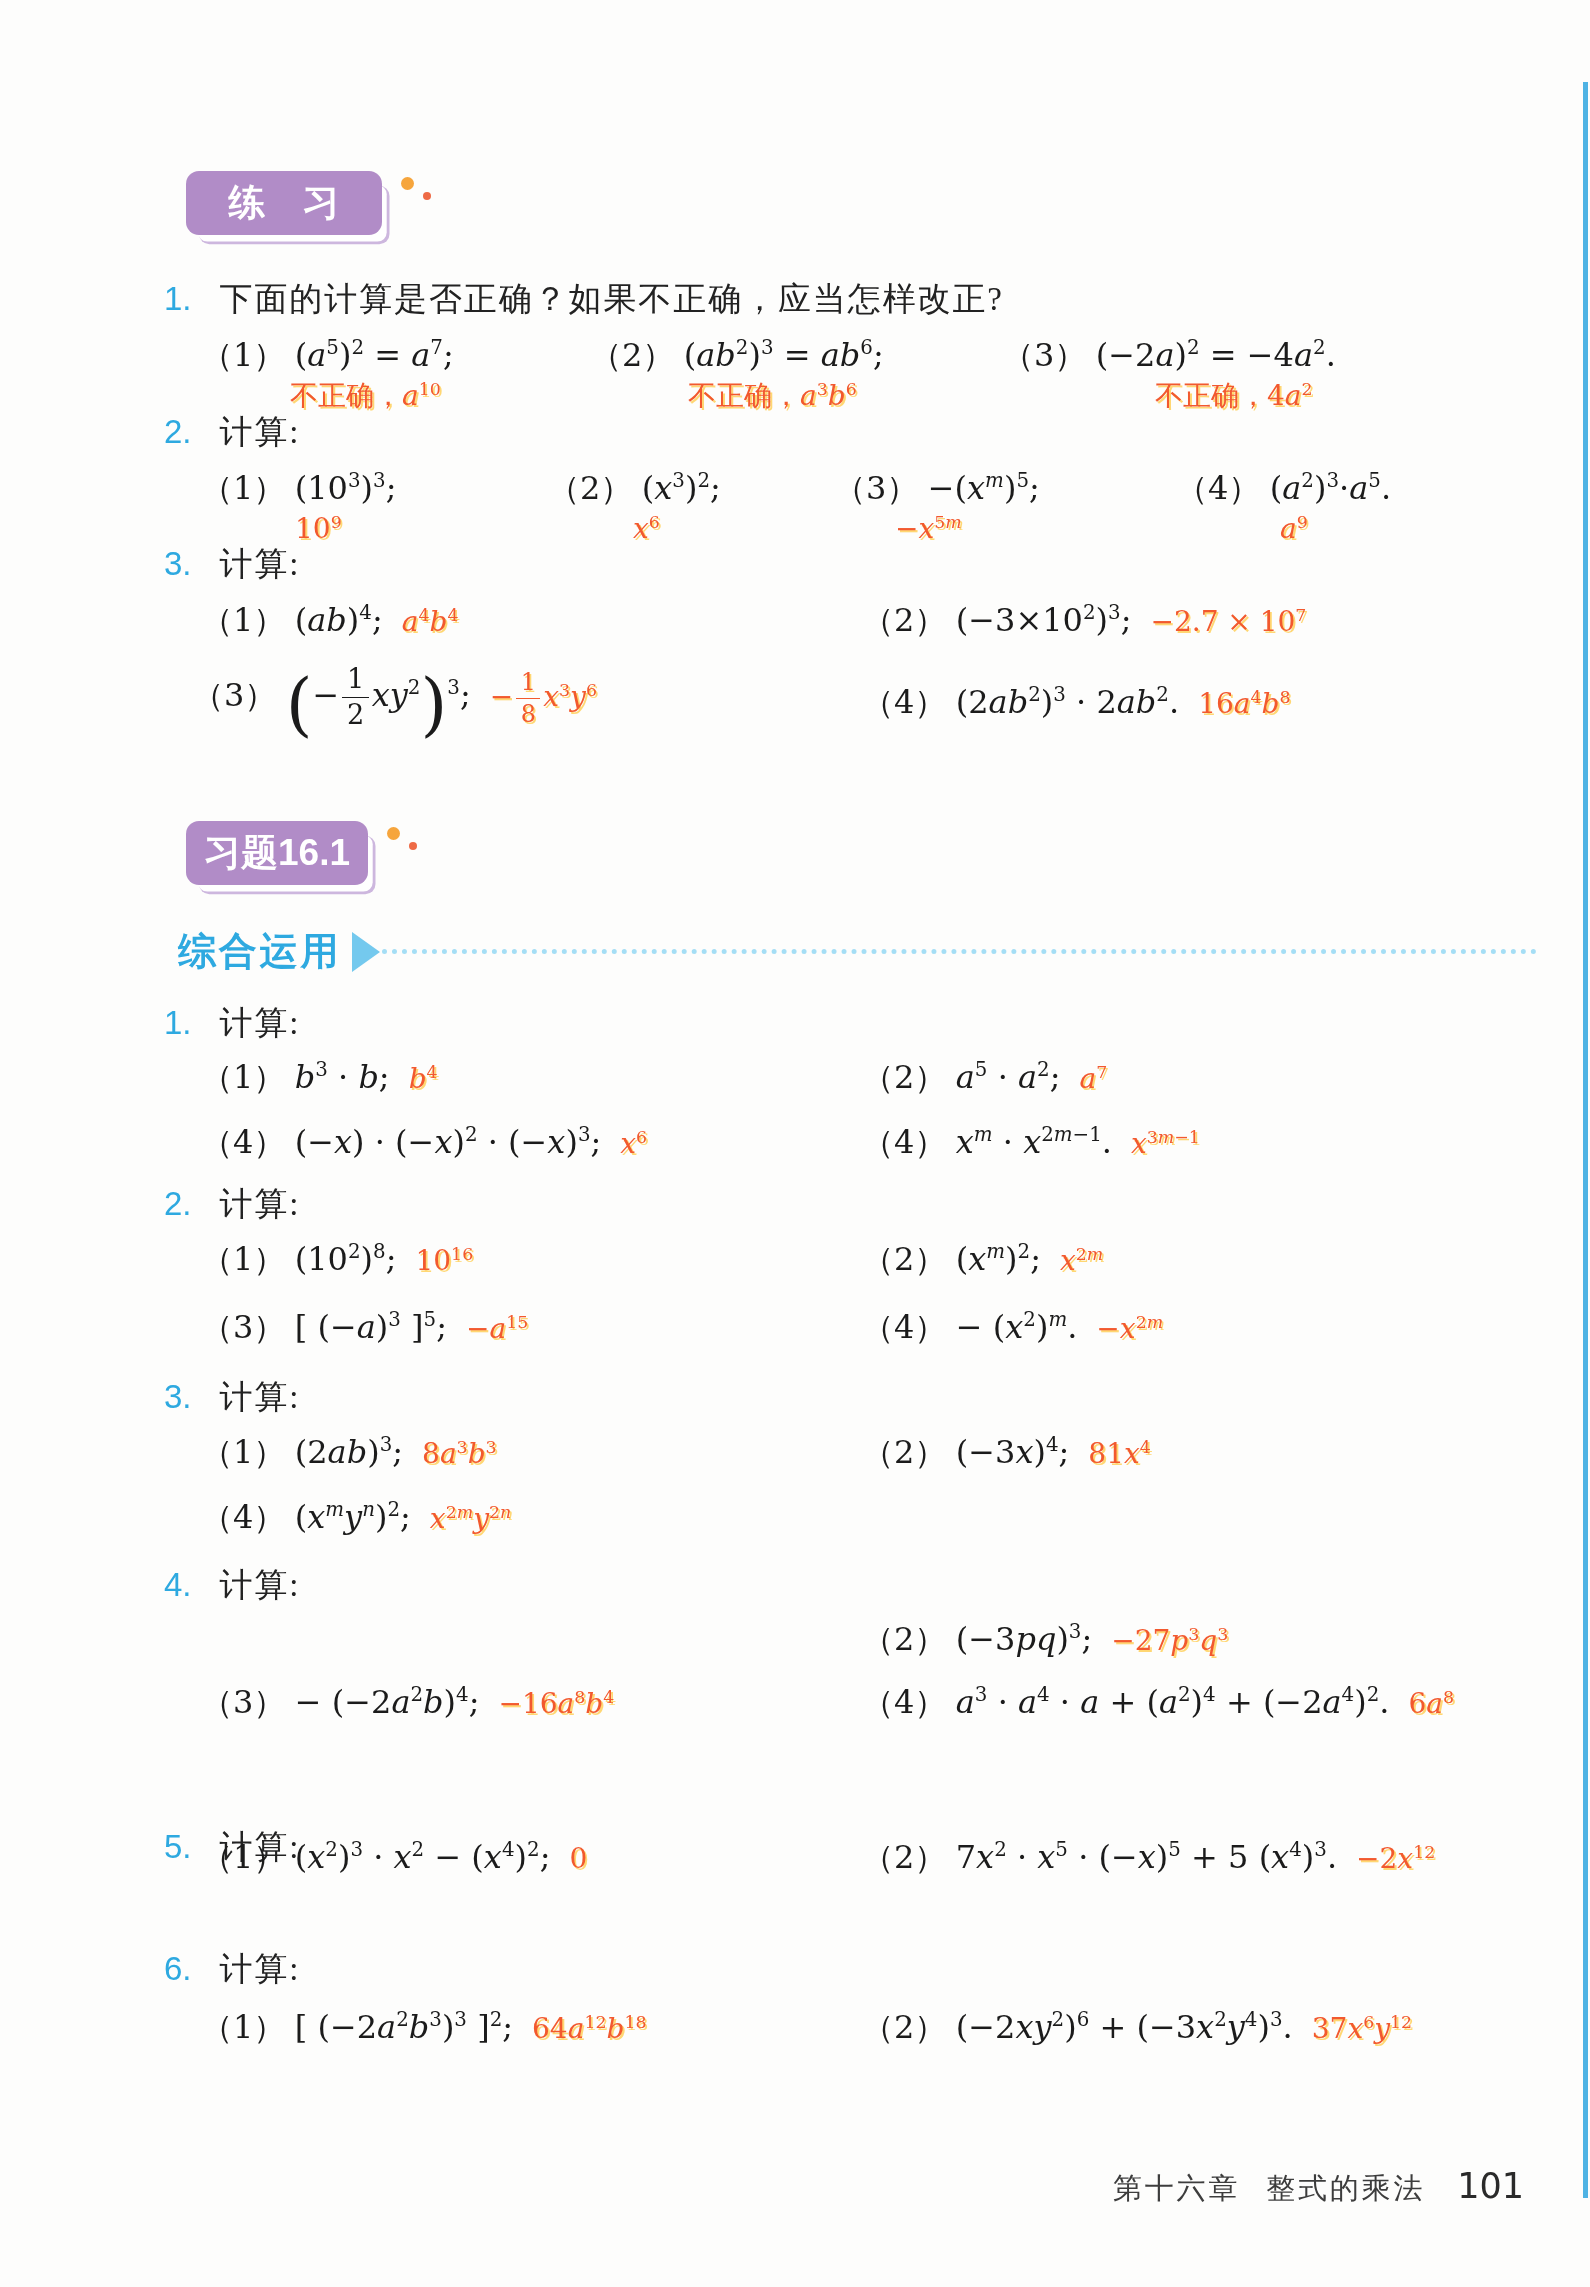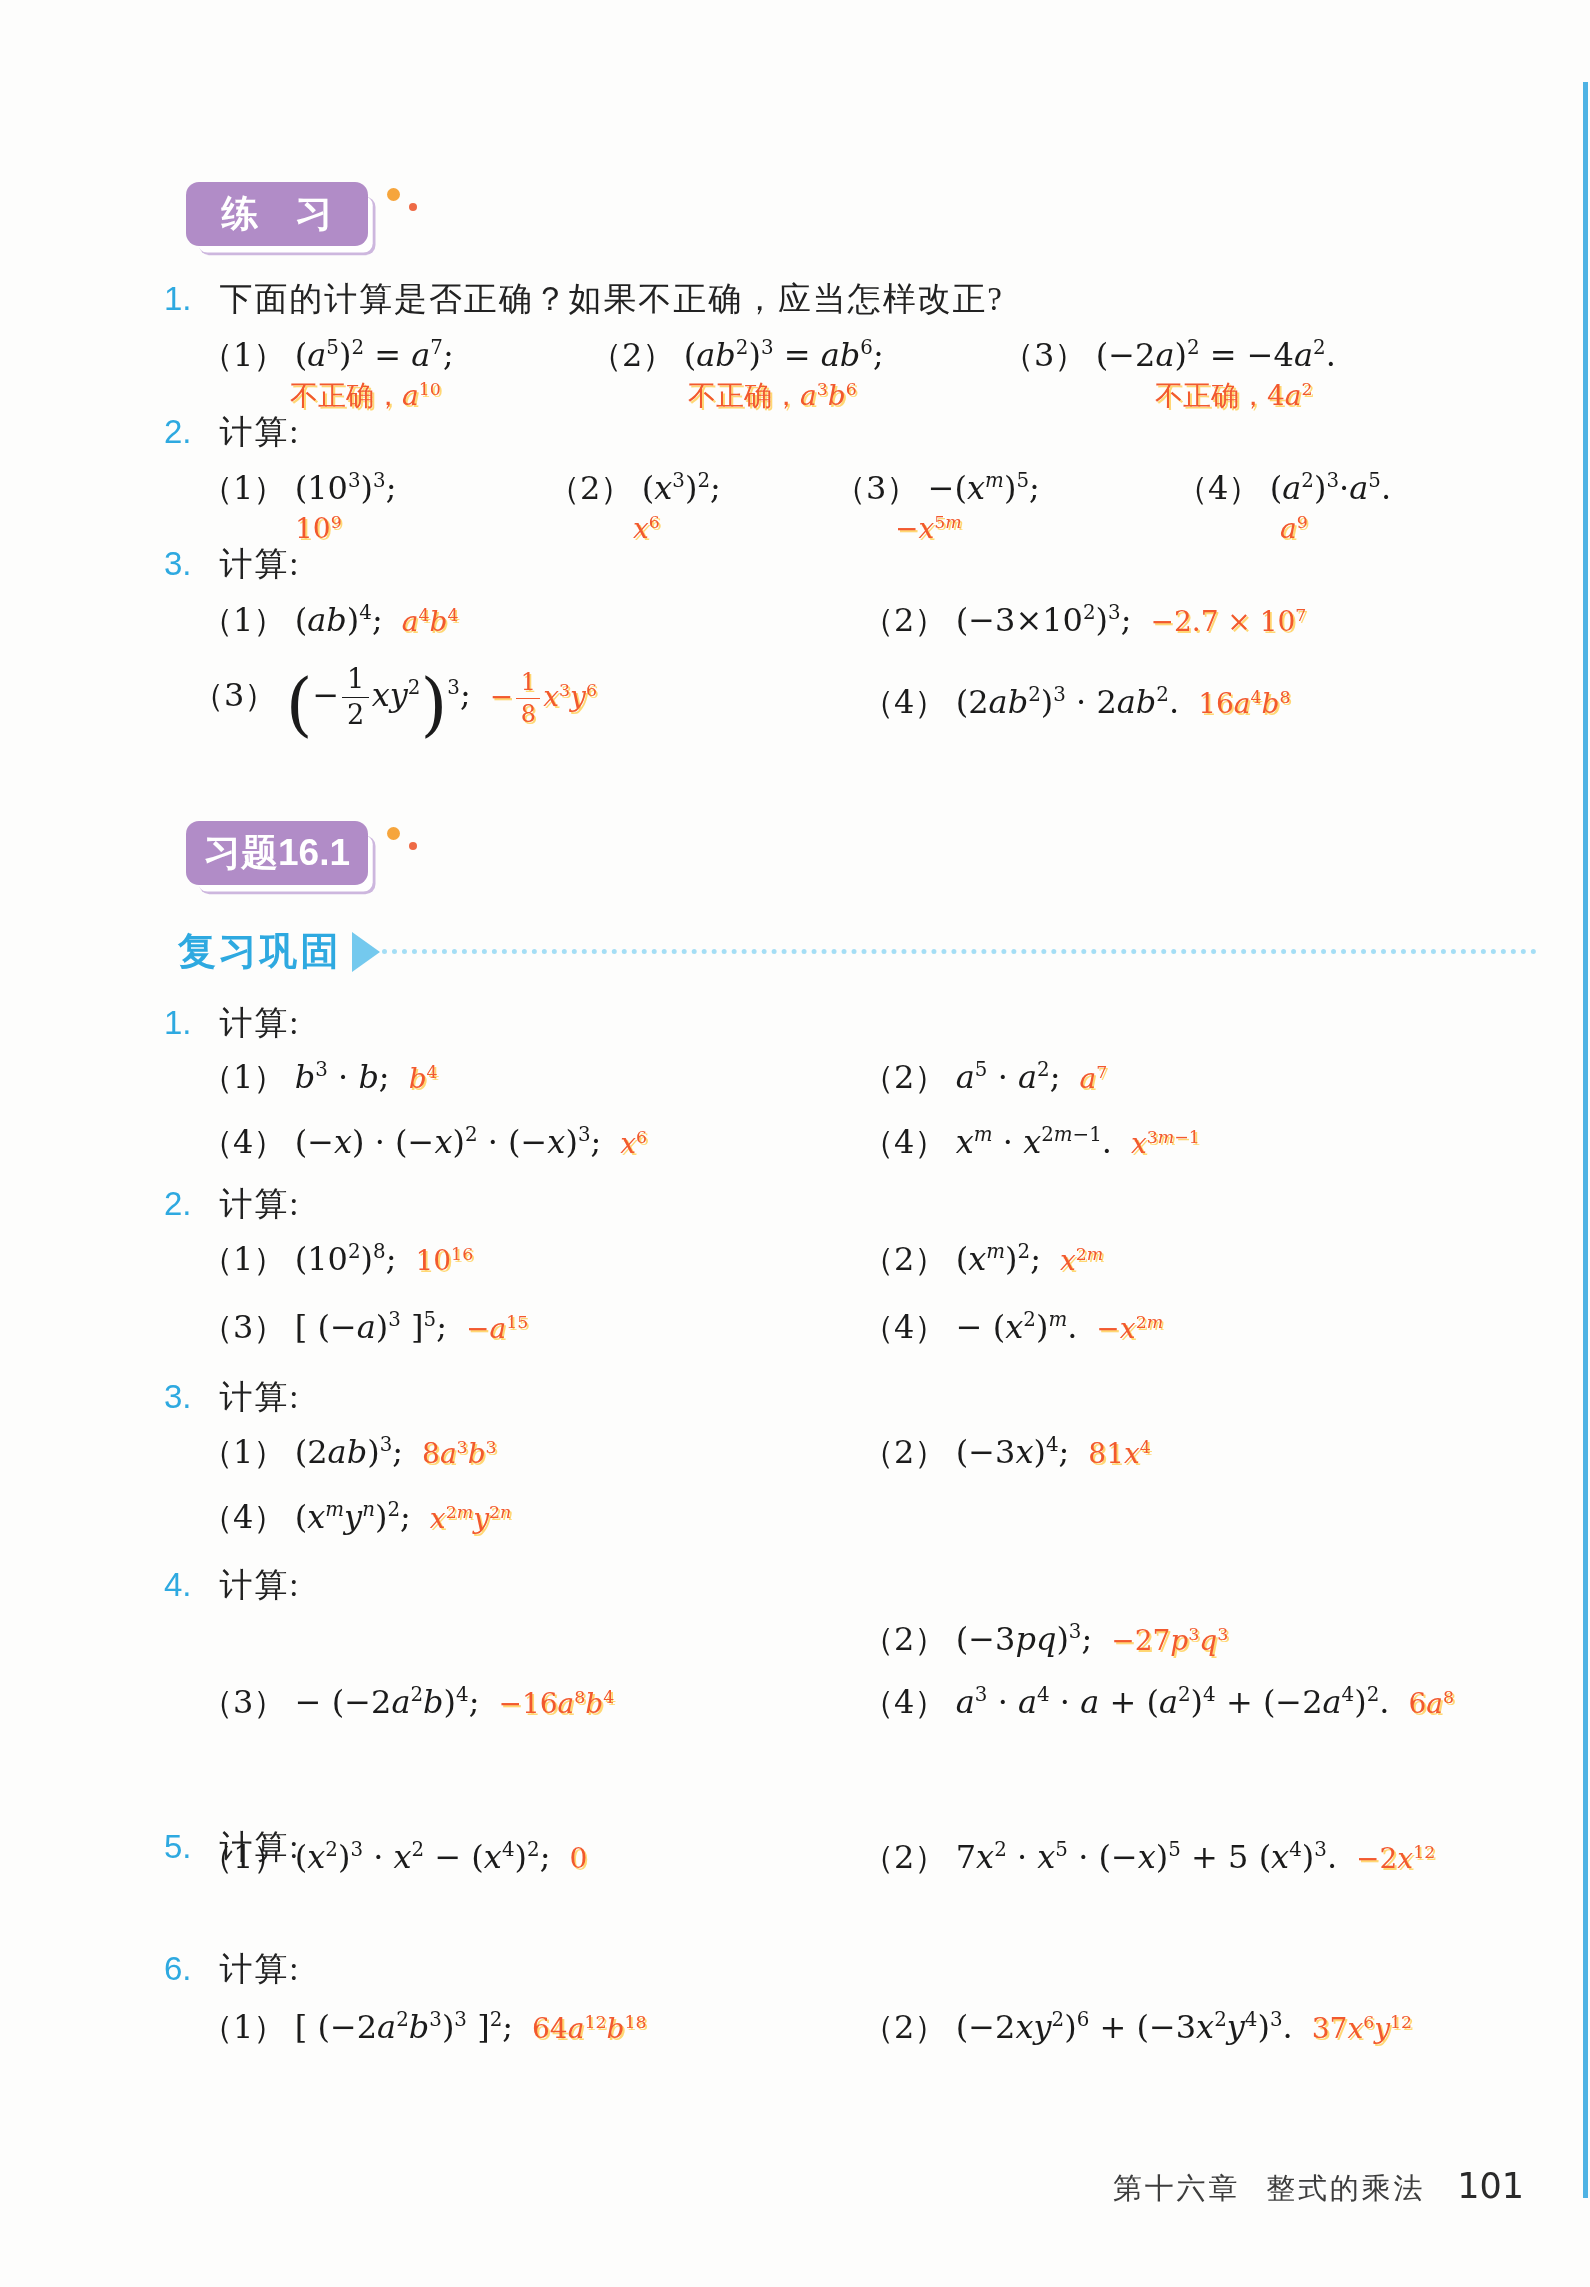--- a/index.html
+++ b/index.html
@@ -50,21 +50,21 @@
   .footer-chapter,.footer-title{font-size:29px;letter-spacing:2.8px;}
   .footer-title{margin-left:26px;}
   .footer-page{font-size:35px;color:#2a2a2a;margin-left:32px;font-family:"DejaVu Sans",sans-serif;}
 </style>
 </head>
 <body>
 
 <div class="page">
   <div class="edge-bar"></div>
 
-  <div class="badge" style="left:186px;top:182px;width:182px">
+  <div class="badge" style="left:186px;top:171px;width:196px">
     <span class="badge-text">练　习</span>
     <span class="dot dot-a"></span>
     <span class="dot dot-b"></span>
   </div>
 
   <div class="qhead" style="top:277px">
     <span class="qnum">1.</span><span class="qprompt">下面的计算是否正确？如果不正确，应当怎样改正?</span>
   </div>
   <div class="row" style="top:335px">
     <span class="item ans-below" style="left:201px">
@@ -123,21 +123,21 @@
     </span>
   </div>
 
   <div class="badge" style="left:186px;top:821px;width:182px">
     <span class="badge-text">习题16.1</span>
     <span class="dot dot-a"></span>
     <span class="dot dot-b"></span>
   </div>
 
   <div class="sect" style="top:926px">
-    <span class="sect-title">复习巩固</span>
+    <span class="sect-title">综合运用</span>
     <span class="sect-arrow"></span>
     <span class="sect-dots"></span>
   </div>
 
   <div class="qhead" style="top:1001px">
     <span class="qnum">1.</span><span class="qprompt">计算:</span>
   </div>
   <div class="row" style="top:1057px">
     <span class="item" style="left:201px">
       <span class="math"><span class="lbl">（1）</span><span><i>b</i><sup>3</sup> · <i>b</i>;</span><span class="hand"><i>b</i><sup>4</sup></span></span>

